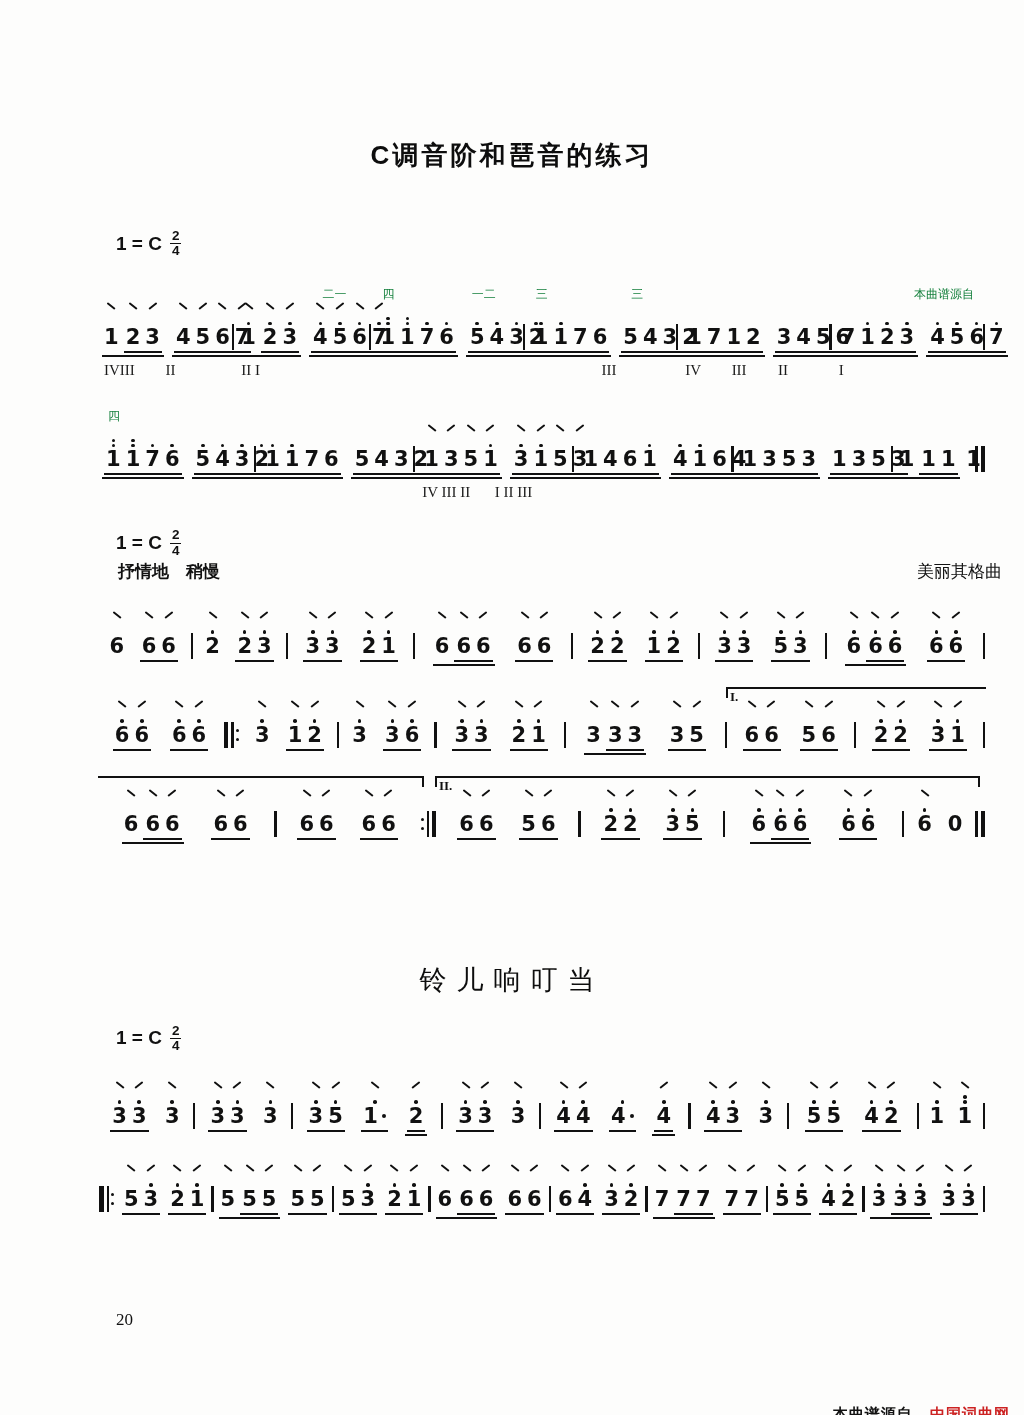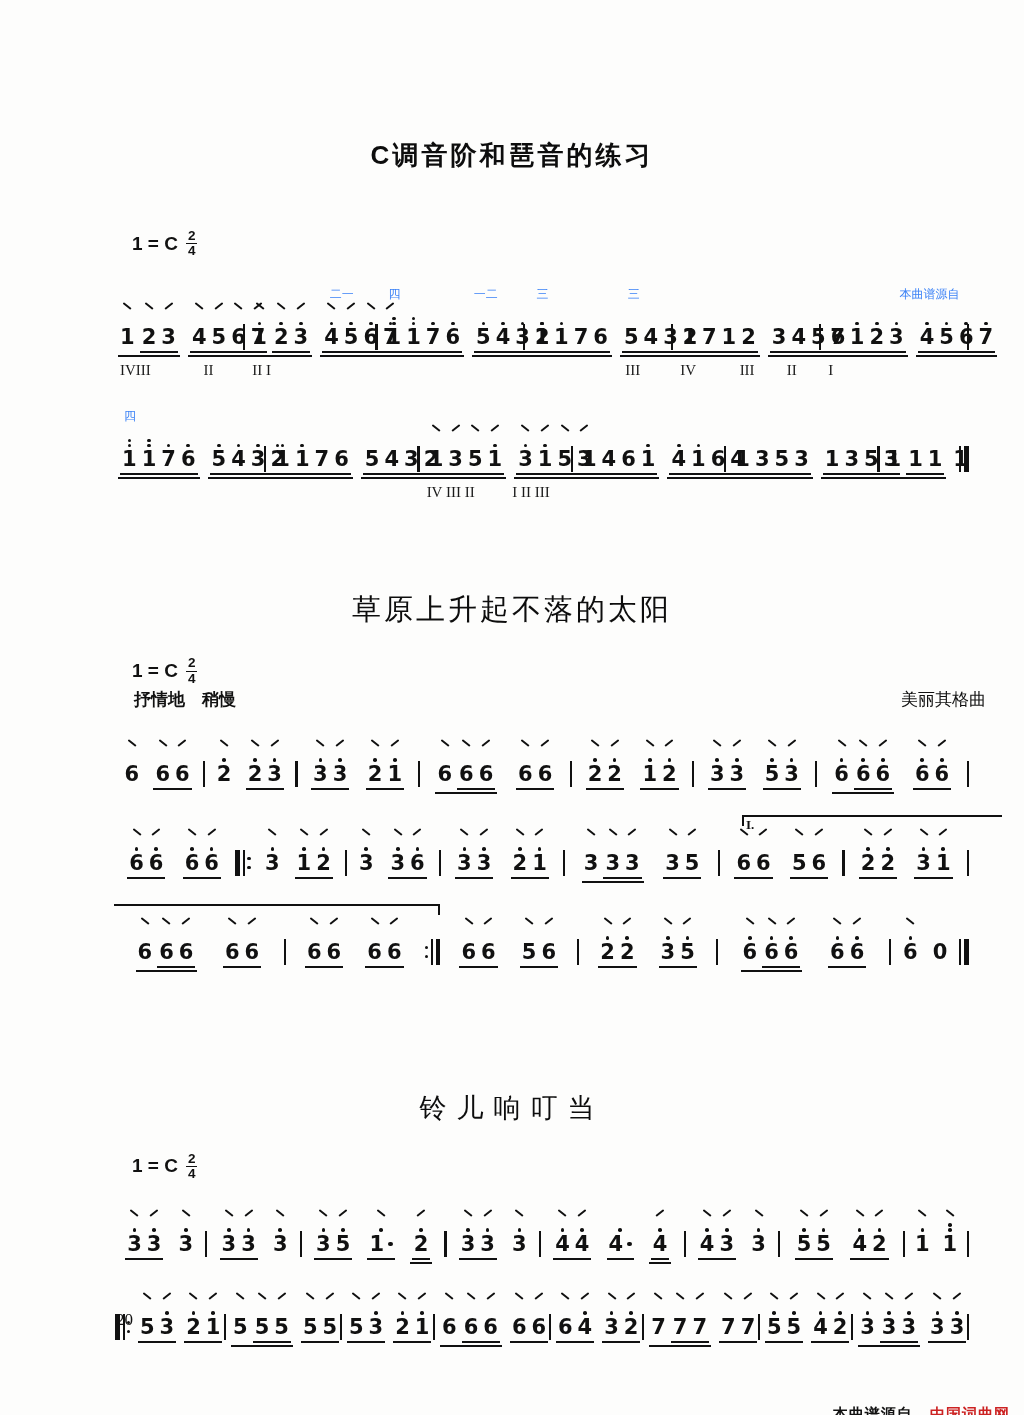--- a/index.html
+++ b/index.html
@@ -1,39 +1,39 @@
 <!DOCTYPE html>
 <html><head>
 <meta charset="utf-8">
 <style>
   html,body{margin:0;padding:0;}
   body{width:1024px;height:1415px;background:#fdfdfc;}
   .page{position:relative;width:1024px;height:1415px;overflow:hidden;background:#fdfdfc;
         font-family:"Liberation Sans","DejaVu Sans",sans-serif;color:#111;}
   .watermark{position:absolute;top:8px;left:0;width:100%;text-align:center;
              font-size:13px;font-weight:bold;letter-spacing:1px;color:#1a1a1a;}
-  .piece{margin:16px;}
+  .piece{margin:0;}
   .ptitle{text-align:center;color:#0d0d0d;}
   .pt0{margin-top:138px;font-size:26px;font-weight:700;letter-spacing:3px;}
   .pt1{margin-top:88px;font-size:29px;font-weight:500;letter-spacing:3px;}
   .pt2{margin-top:118px;font-size:27px;font-weight:500;letter-spacing:10px;}
   .keyrow{margin:56px 0 0 116px;display:flex;align-items:center;gap:8px;
           font-size:19px;font-weight:bold;}
   .p1 .keyrow,.p2 .keyrow{margin-top:26px;}
   .frac{display:inline-flex;flex-direction:column;align-items:center;font-size:13.5px;
         line-height:1.05;font-weight:bold;}
   .frac .den{border-top:1.8px solid #111;padding:0 2px;}
   .frac .num{padding:0 2px;}
   .temporow{display:flex;justify-content:space-between;align-items:center;
             margin:2px 22px 0 118px;font-size:17px;font-weight:600;}
   .credit{font-weight:500;}
   .lines{margin:0 38px 0 98px;}
   .mline{display:flex;align-items:flex-start;margin-top:28px;position:relative;}
   .measure{display:flex;flex-direction:column;padding:0 4px;min-width:0;}
-  .mabove{display:flex;height:16px;font-size:12px;color:#3b82f6;}
+  .mabove{display:flex;height:16px;font-size:12px;color:#15803d;}
   .mabove span{flex:1;text-align:center;}
   .mabove span:first-child{text-align:left;padding-left:6px;}
   .mrow{display:flex;justify-content:space-evenly;align-items:flex-start;gap:8px;}
   .grp{display:inline-flex;align-items:flex-start;gap:5px;padding:0 2px 2px 2px;
        border-bottom:2.2px solid #111;}
   .note{display:inline-flex;flex-direction:column;align-items:center;min-width:12px;
         position:relative;}
   .mk{height:13px;display:flex;align-items:flex-start;justify-content:center;width:100%;}
   .mk i{display:block;width:10px;height:2.4px;background:#111;border-radius:1px;margin-top:3px;}
   .mk i.m1{transform:rotate(38deg);}
@@ -49,21 +49,21 @@
   .bar{display:flex;align-items:flex-start;margin:22px 1px 0 1px;flex-shrink:0;}
   .mline.has-above .bar{margin-top:38px;}
   .bl{width:2.2px;height:26px;background:#111;}
   .bl.thick{width:4.5px;}
   .bl.gap{margin-left:3px;background:#111;}
   .rdots{display:flex;flex-direction:column;justify-content:center;gap:6px;height:26px;
          margin:0 2.5px;}
   .rdots .dot{width:3.2px;height:3.2px;}
   .mbelow{display:flex;height:18px;margin-top:5px;font-family:"Liberation Serif",serif;
           font-size:15px;color:#1a1a1a;}
-  .mbelow span{flex:1;text-align:center;}
+  .mbelow span{flex:1;}
   .mbelow span:first-child{text-align:left;padding-left:2px;}
   .vbracket{position:absolute;top:-13px;height:10px;border-top:2px solid #111;}
   .vbracket i{position:absolute;top:0;width:2px;height:9px;background:#111;display:block;}
   .vbracket i.tl{left:0;}
   .vbracket i.tr{right:0;}
   .vlabel{position:absolute;left:4px;top:0px;font-family:"Liberation Serif",serif;
           font-size:13px;font-weight:600;}
   .pagenum{position:absolute;left:116px;top:1310px;font-family:"Liberation Serif",serif;
            font-size:17px;}
   .source{position:absolute;right:14px;top:1405px;font-size:15px;font-weight:bold;
@@ -927,21 +927,20 @@
           </div>
           <span class="bar">
             <span class="bl"></span>
             <span class="bl thick gap"></span>
           </span>
         </div>
       </div>
   </div>
 
   <div class="piece p1">
-    <div class="ptitle pt1">草原上升起不落的太阳</div>
     <div class="keyrow">
       <span>1 = C</span>
       <span class="frac">
         <span class="num">2</span>
         <span class="den">4</span>
       </span>
     </div>
     <div class="temporow">
       <span>抒情地　稍慢</span>
       <span class="credit">美丽其格曲</span>
@@ -1827,20 +1826,25 @@
                 <span class="body">0</span>
               </span>
             </div>
           </div>
           <span class="bar">
             <span class="bl"></span>
             <span class="bl thick gap"></span>
           </span>
           <div class="vbracket" style="left: 0px; width: 326px;">
             <i class="tr"></i>
+          </div>
+          <div class="vbracket" style="left: 337px; width: 545px;">
+            <i class="tl"></i>
+            <i class="tr"></i>
+            <span class="vlabel">II.</span>
           </div>
         </div>
       </div>
   </div>
 
   <div class="piece p2">
     <div class="ptitle pt2">铃儿响叮当</div>
     <div class="keyrow">
       <span>1 = C</span>
       <span class="frac">

